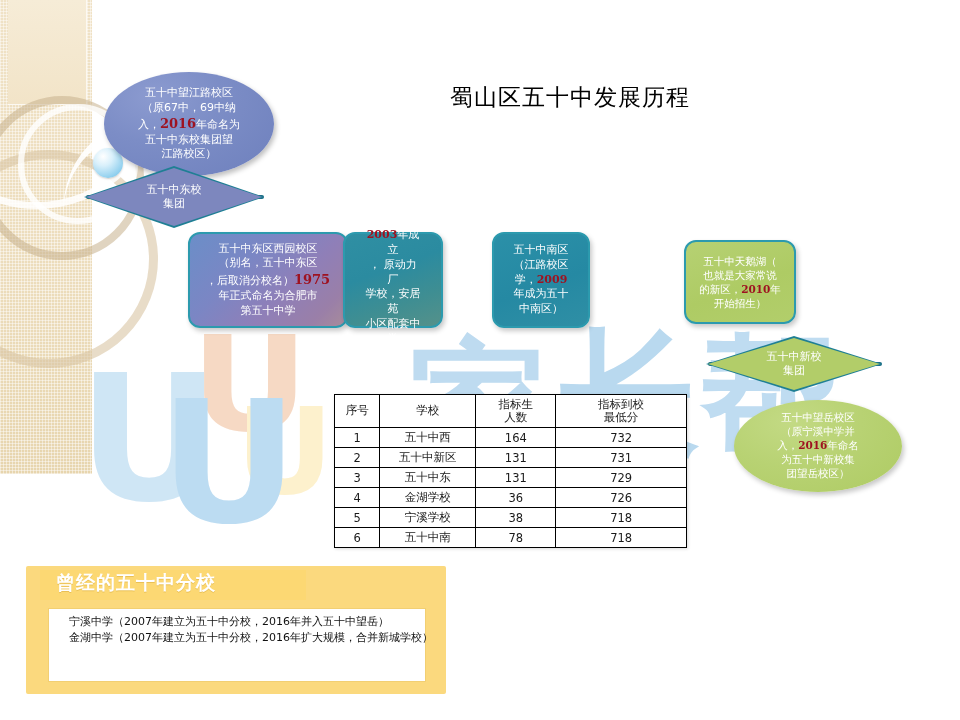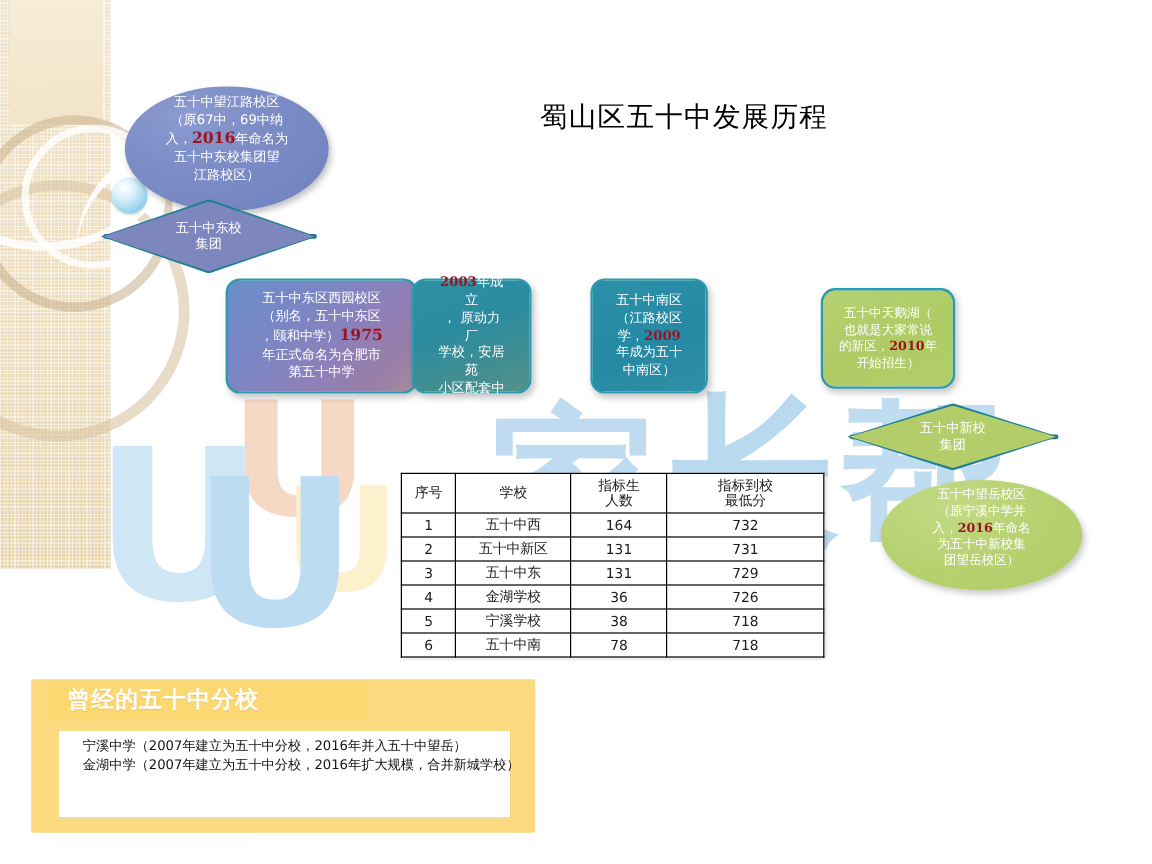--- a/index.html
+++ b/index.html
@@ -57,21 +57,21 @@
   .slide-title{
     position:absolute;left:390px;top:82px;width:360px;
     text-align:center;font-size:23px;color:#000;
     font-family:"DejaVu Serif","Liberation Serif",serif;
     letter-spacing:1px;
   }
 
   
   .ellipse{
     position:absolute;border-radius:50%;
-    display:flex;align-items:flex-start;justify-content:center;text-align:center;
+    display:flex;align-items:center;justify-content:center;text-align:center;
     color:#fff;line-height:1.32;box-sizing:border-box;
   }
   .ell-wangjiang{
     left:104px;top:72px;width:170px;height:104px;font-size:11px;padding:6px 10px;
     background:radial-gradient(ellipse at 30% 24%, #8c9bd0 0%, #7c8dc6 40%, #6e80bd 100%);
     box-shadow:2px 3px 5px rgba(0,0,0,.25);
   }
   .ell-wangyue{
     left:734px;top:400px;width:168px;height:92px;font-size:10.5px;padding:6px 12px;
     background:radial-gradient(ellipse at 34% 24%, #c3da84 0%, #b8d273 45%, #aecb63 100%);
@@ -221,21 +221,21 @@
         <span>五十中东校</span><br>
         <span>集团</span>
       </div>
     </div>
   </div>
 
   <div class="rrect rr-xiyuan">
     <div>
       <span>五十中东区西园校区</span><br>
       <span>（别名，五十中东区</span><br>
-      <span>，颐和中学）</span><span class="hl">1975</span><br>
+      <span>，后取消分校名）</span><span class="hl">1975</span><br>
       <span>年正式命名为合肥市</span><br>
       <span>第五十中学</span>
     </div>
   </div>
 
   <div class="rrect rr-west">
     <div>
       <span>五十中西区（</span><br>
       <span class="hl">2003</span><span>年成立</span><br>
       <span>，  原动力厂</span><br>

